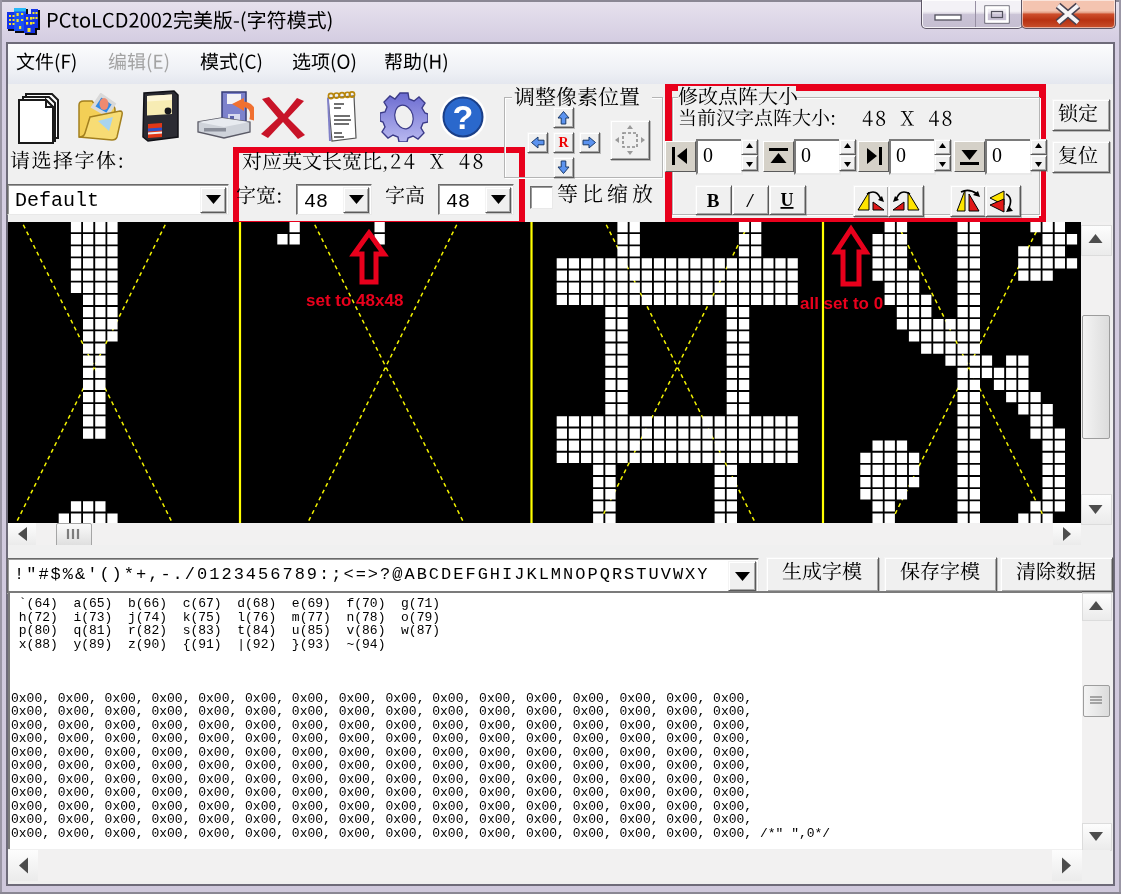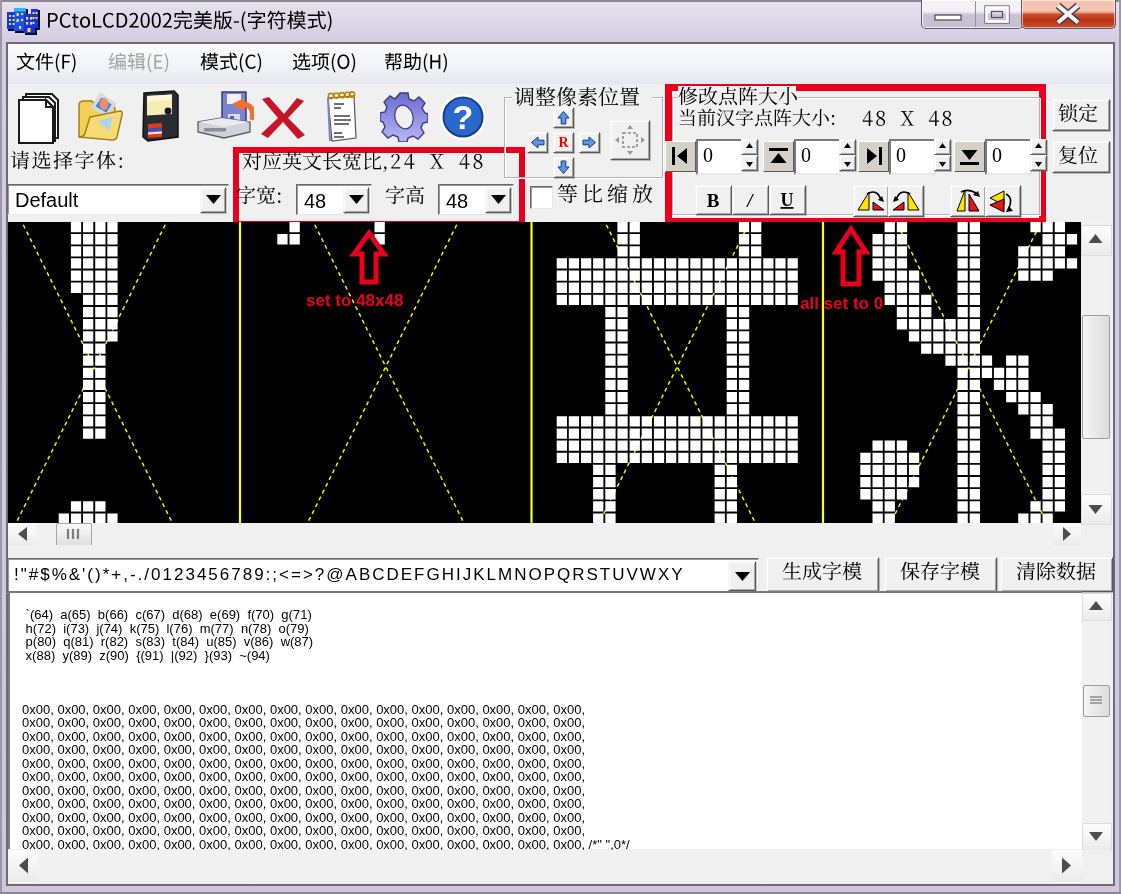--- a/index.html
+++ b/index.html
@@ -1,18 +1,18 @@
 <!DOCTYPE html>
 <html><head><meta charset="utf-8"><style>
 html,body{margin:0;padding:0;width:1121px;height:894px;overflow:hidden}
 body{font-family:"Liberation Sans",sans-serif;position:relative;background:#cec7da}
 .a{position:absolute}
 svg.t{position:absolute;overflow:visible}
 svg.t use,svg.t path{fill:currentColor}
-.mono{font-family:Liberation Sans, sans-serif}
+.mono{font-family:Liberation Mono, monospace}
 .btn3{background:#f0f0f0;border:1px solid;border-color:#f4f4f4 #5a5a5a #5a5a5a #f4f4f4;box-shadow:inset 1px 1px 0 #fff,inset -1px -1px 0 #a8a8a8,1px 1px 0 rgba(90,90,90,.35)}
 </style></head><body>
 
 <div class="a" style="left:0;top:0;width:1121px;height:894px;background:linear-gradient(#e7e2ee,#d5cee2 40px,#cfc8dc);"></div>
 <div class="a" style="left:0;top:0;width:1121px;height:2px;background:#8a8794"></div>
 <div class="a" style="left:0;top:0;width:2px;height:894px;background:#9b97a6"></div>
 <div class="a" style="right:0;top:0;width:2px;height:894px;background:#9b97a6"></div>
 <div class="a" style="left:0;bottom:0;width:1121px;height:2px;background:#8a8794"></div>
 
 <div class="a" style="left:6px;top:42px;width:1109px;height:844px;background:#6e6b79"></div>
@@ -517,21 +517,21 @@
     <use href="#gf6A21" transform="matrix(0.0200 0 0 -0.0200 60.0 17.6)"></use>
   </svg>
 <div class="a btn3" style="left:1000px;top:557px;width:111px;height:33px"></div>
 <svg class="t " style="left:1016px;top:561px;width:80px;height:26px;color:#000" viewBox="0 0 80 26">
     <use href="#gf6E05" transform="matrix(0.0200 0 0 -0.0200 0.0 17.6)"></use>
     <use href="#gf9664" transform="matrix(0.0200 0 0 -0.0200 20.0 17.6)"></use>
     <use href="#gf6570" transform="matrix(0.0200 0 0 -0.0200 40.0 17.6)"></use>
     <use href="#gf636E" transform="matrix(0.0200 0 0 -0.0200 60.0 17.6)"></use>
   </svg>
 <div class="a" style="left:8px;top:591px;width:1074px;height:258px;background:#fff;border-top:2px solid #7b7b7b;border-left:2px solid #7b7b7b;box-sizing:border-box"></div>
-<pre class="a mono" style="left:10px;top:596px;margin:12px;font-size:13px;line-height:13.5px;color:#000"> `(64)  a(65)  b(66)  c(67)  d(68)  e(69)  f(70)  g(71)
+<pre class="a mono" style="left:10px;top:596px;margin:1px;font-size:13px;line-height:13.5px;color:#000"> `(64)  a(65)  b(66)  c(67)  d(68)  e(69)  f(70)  g(71)
  h(72)  i(73)  j(74)  k(75)  l(76)  m(77)  n(78)  o(79)
  p(80)  q(81)  r(82)  s(83)  t(84)  u(85)  v(86)  w(87)
  x(88)  y(89)  z(90)  {(91)  |(92)  }(93)  ~(94)
 
 
 
 0x00, 0x00, 0x00, 0x00, 0x00, 0x00, 0x00, 0x00, 0x00, 0x00, 0x00, 0x00, 0x00, 0x00, 0x00, 0x00,
 0x00, 0x00, 0x00, 0x00, 0x00, 0x00, 0x00, 0x00, 0x00, 0x00, 0x00, 0x00, 0x00, 0x00, 0x00, 0x00,
 0x00, 0x00, 0x00, 0x00, 0x00, 0x00, 0x00, 0x00, 0x00, 0x00, 0x00, 0x00, 0x00, 0x00, 0x00, 0x00,
 0x00, 0x00, 0x00, 0x00, 0x00, 0x00, 0x00, 0x00, 0x00, 0x00, 0x00, 0x00, 0x00, 0x00, 0x00, 0x00,

